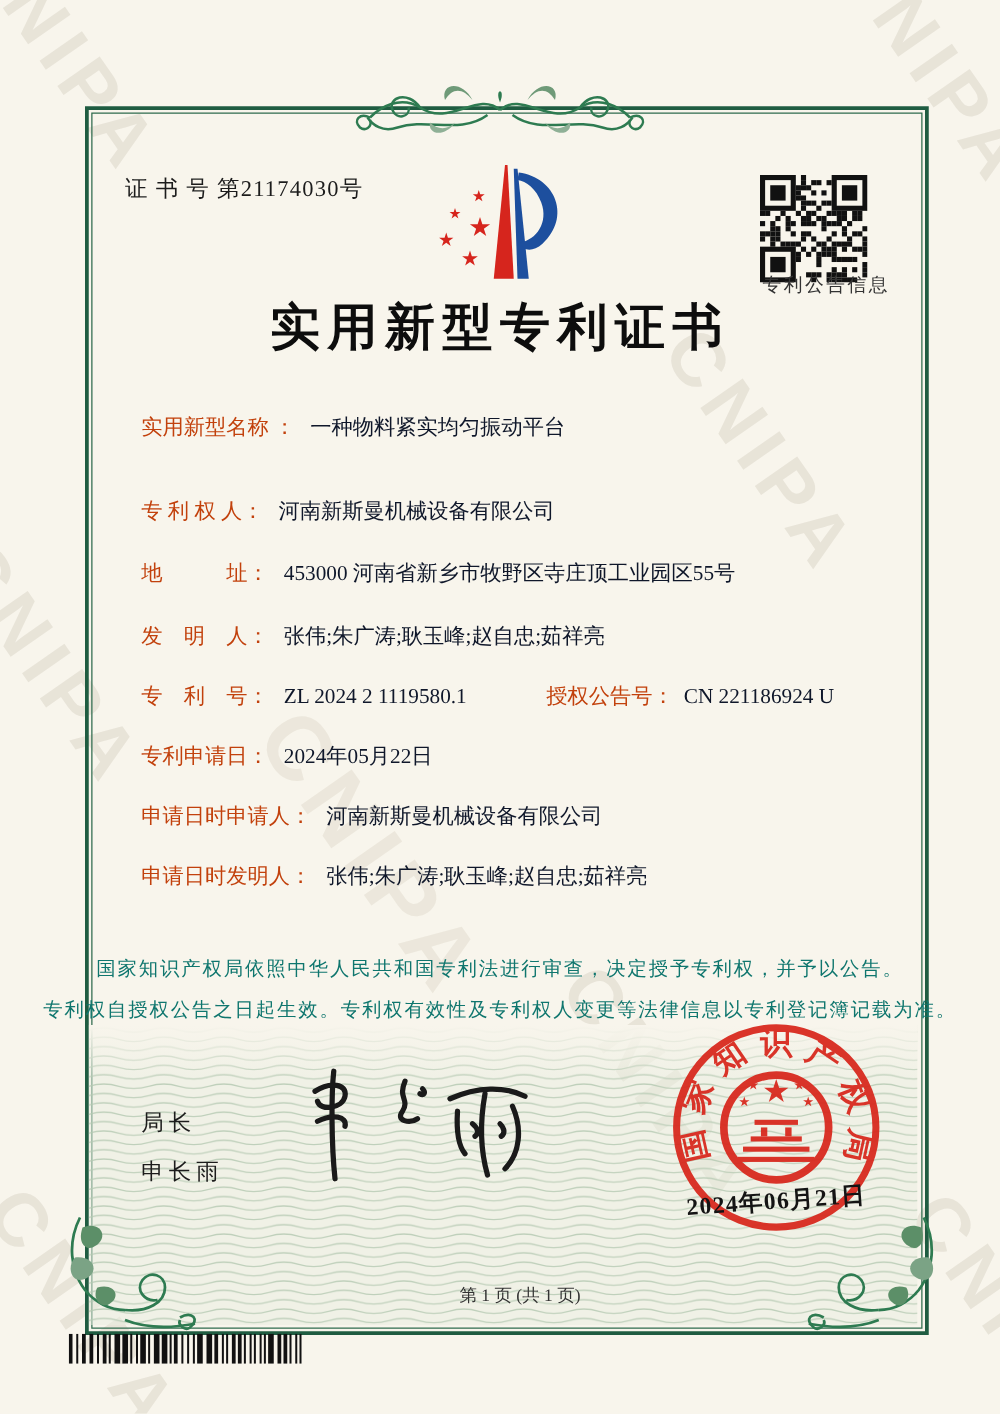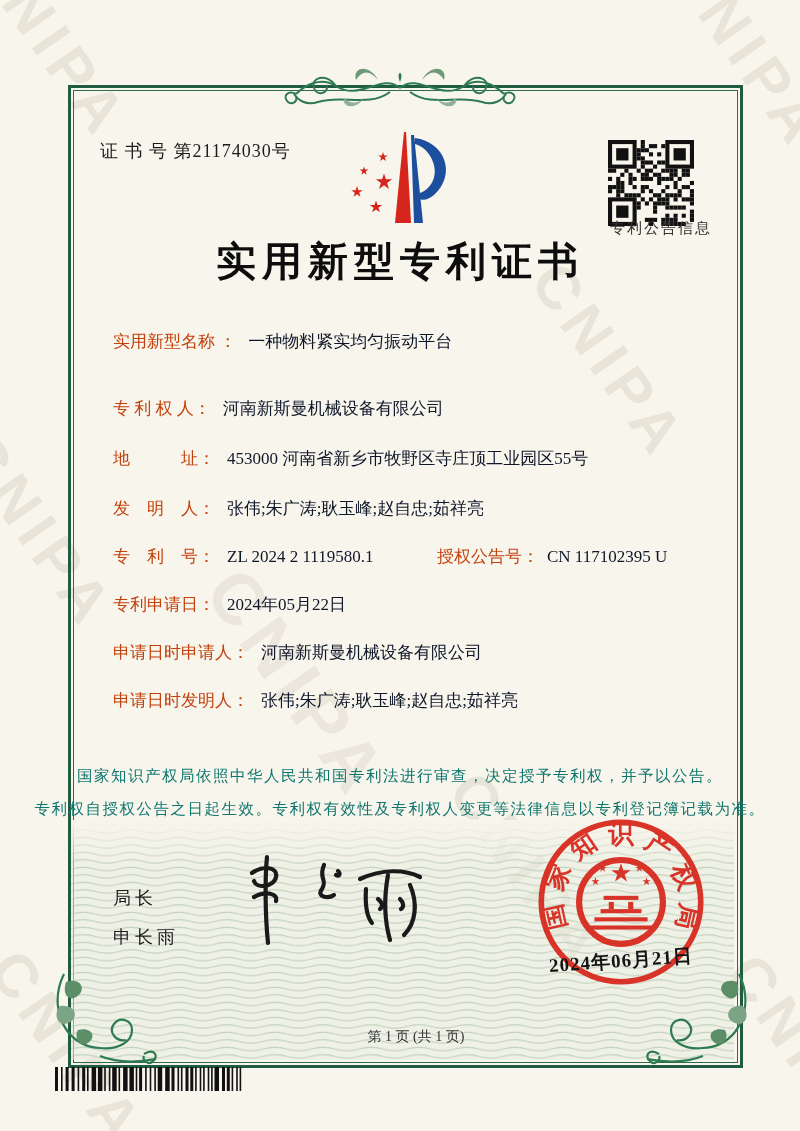--- a/index.html
+++ b/index.html
@@ -296,21 +296,21 @@
     <span class="lbl">专 利 权 人：</span><span class="val">河南新斯曼机械设备有限公司</span>
   </div>
   <div class="row" style="top:447px">
     <span class="lbl">地　　　址：</span><span class="val">453000 河南省新乡市牧野区寺庄顶工业园区55号</span>
   </div>
   <div class="row" style="top:497px">
     <span class="lbl">发　明　人：</span><span class="val">张伟;朱广涛;耿玉峰;赵自忠;茹祥亮</span>
   </div>
   <div class="row" style="top:545px">
     <span class="lbl">专　利　号：</span><span class="val">ZL 2024 2 1119580.1</span>
-    <span class="r2"><span class="lbl">授权公告号：</span><span class="val">CN 117102395 U</span></span>
+    <span class="r2"><span class="lbl">授权公告号：</span><span class="val">CN 221186924 U</span></span>
   </div>
   <div class="row" style="top:593px">
     <span class="lbl">专利申请日：</span><span class="val">2024年05月22日</span>
   </div>
   <div class="row" style="top:641px">
     <span class="lbl">申请日时申请人：</span><span class="val">河南新斯曼机械设备有限公司</span>
   </div>
   <div class="row" style="top:689px">
     <span class="lbl">申请日时发明人：</span><span class="val">张伟;朱广涛;耿玉峰;赵自忠;茹祥亮</span>
   </div>

